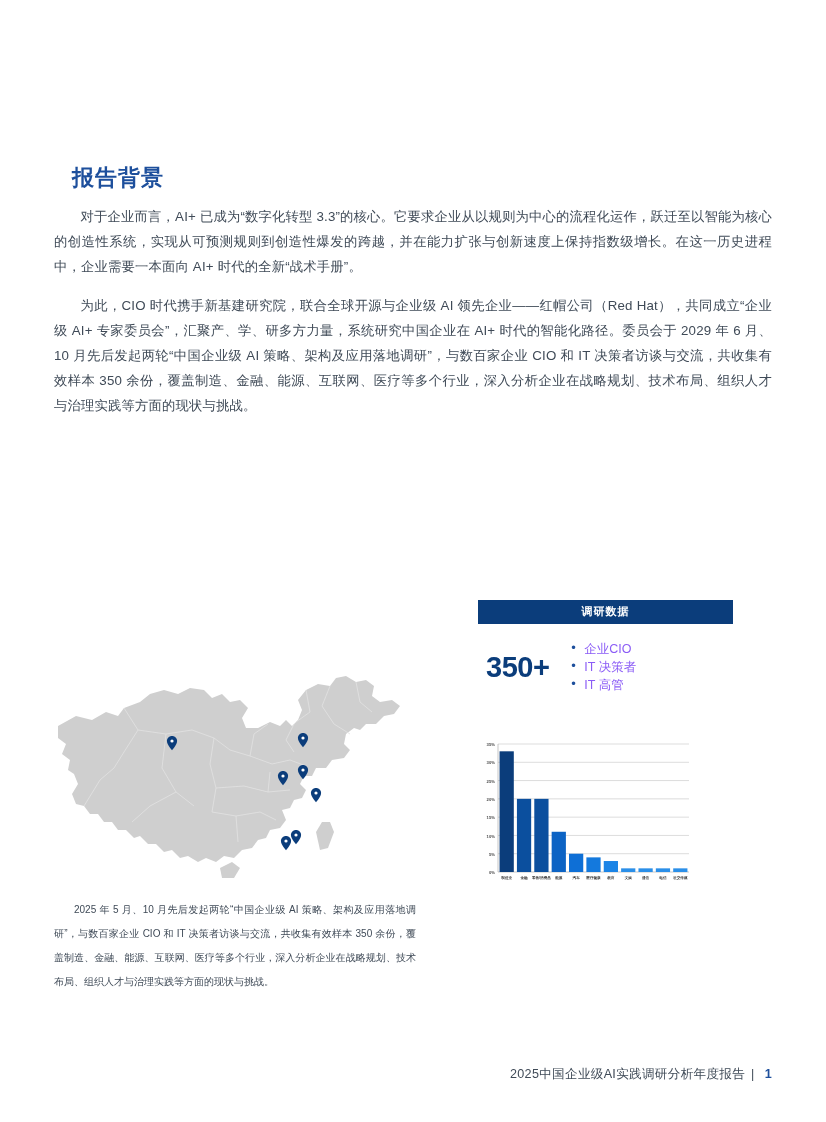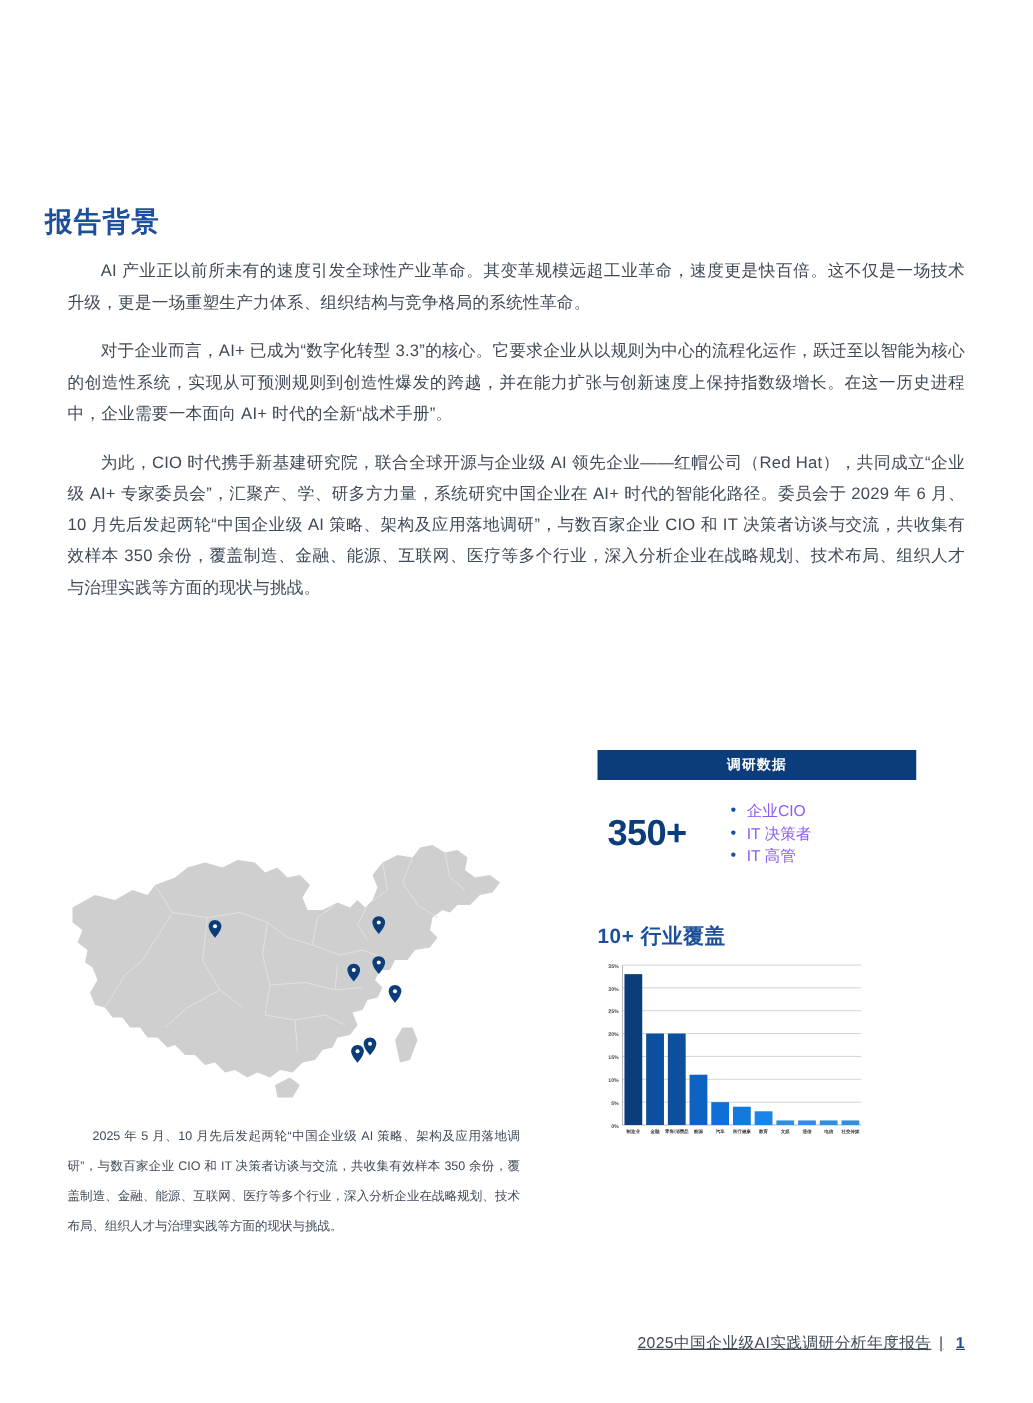--- a/index.html
+++ b/index.html
@@ -17,21 +17,21 @@
   }
   .page {
     position: absolute;
     inset: 0;
     background: #ffffff;
   }
 
   
   .section-heading {
     position: absolute;
-    left: 36px;
+    left: 72px;
     top: 163px;
     font-size: 22px;
     font-weight: bold;
     color: #1d4f9c;
     letter-spacing: 1px;
   }
 
   
   .body-col {
     position: absolute;
@@ -100,21 +100,20 @@
     width: 255px;
     box-sizing: border-box;
   }
 
   
   .stat-row {
     display: flex;
     align-items: center;
     margin-top: 16px;
     padding-left: 8px;
-    gap: 13px;
   }
   .stat-number {
     font-size: 29px;
     font-weight: bold;
     color: #0b3d7b;
     letter-spacing: -0.5px;
     margin-right: 22px;
   }
   .stat-list {
     list-style: none;
@@ -161,41 +160,39 @@
   
   .footer {
     position: absolute;
     left: 0;
     right: 54px;
     top: 1066px;
     text-align: right;
     font-size: 12.6px;
     color: #3f4a57;
     letter-spacing: 0.3px;
-    text-decoration: underline;
   }
   .footer .sep {
     color: #3f4a57;
     margin: 0 4px 0 6px;
   }
   .footer .pageno {
     color: #1d4f9c;
     font-weight: bold;
     margin-left: 6px;
   }
 </style>
 </head>
 <body>
 
 <div class="page">
 
   <div class="section-heading">报告背景</div>
 
   <div class="body-col">
-    <p class="para">AI 产业正以前所未有的速度引发全球性产业革命。其变革规模远超工业革命，速度更是快百倍。这不仅是一场技术升级，更是一场重塑生产力体系、组织结构与竞争格局的系统性革命。</p>
     <p class="para">对于企业而言，AI+ 已成为“数字化转型 3.3”的核心。它要求企业从以规则为中心的流程化运作，跃迁至以智能为核心的创造性系统，实现从可预测规则到创造性爆发的跨越，并在能力扩张与创新速度上保持指数级增长。在这一历史进程中，企业需要一本面向 AI+ 时代的全新“战术手册”。</p>
     <p class="para">为此，CIO 时代携手新基建研究院，联合全球开源与企业级 AI 领先企业——红帽公司（Red Hat），共同成立“企业级 AI+ 专家委员会”，汇聚产、学、研多方力量，系统研究中国企业在 AI+ 时代的智能化路径。委员会于 2029 年 6 月、10 月先后发起两轮“中国企业级 AI 策略、架构及应用落地调研”，与数百家企业 CIO 和 IT 决策者访谈与交流，共收集有效样本 350 余份，覆盖制造、金融、能源、互联网、医疗等多个行业，深入分析企业在战略规划、技术布局、组织人才与治理实践等方面的现状与挑战。</p>
   </div>
 
   <div class="lower">
 
     <div class="map-block">
       <div class="map-wrap">
         <svg viewBox="0 0 360 216" xmlns="http://www.w3.org/2000/svg">
           <g>
@@ -270,21 +267,20 @@
       <div class="stat-row">
         <div class="stat-number">350+</div>
         <ul class="stat-list">
           <li>企业CIO</li>
           <li>IT 决策者</li>
           <li>IT 高管</li>
         </ul>
       </div>
 
       <div class="coverage">
-        <div class="coverage-title">10+ 行业覆盖</div>
 
         <div class="chart">
           <svg id="bar-chart" viewBox="0 0 214 150" xmlns="http://www.w3.org/2000/svg">
               <line x1="20" y1="134" x2="211" y2="134" stroke="#8d8d8d" stroke-width="0.5"></line>
               <text x="17" y="136.2" text-anchor="end" font-size="4.2" font-family="&quot;Liberation Sans&quot;, sans-serif" fill="#4a4a4a" font-weight="bold">0%</text>
               <line x1="20" y1="115.71428571428572" x2="211" y2="115.71428571428572" stroke="#b9b9b9" stroke-width="0.5"></line>
               <text x="17" y="117.91428571428573" text-anchor="end" font-size="4.2" font-family="&quot;Liberation Sans&quot;, sans-serif" fill="#4a4a4a" font-weight="bold">5%</text>
               <line x1="20" y1="97.42857142857143" x2="211" y2="97.42857142857143" stroke="#b9b9b9" stroke-width="0.5"></line>
               <text x="17" y="99.62857142857143" text-anchor="end" font-size="4.2" font-family="&quot;Liberation Sans&quot;, sans-serif" fill="#4a4a4a" font-weight="bold">10%</text>
               <line x1="20" y1="79.14285714285714" x2="211" y2="79.14285714285714" stroke="#b9b9b9" stroke-width="0.5"></line>

